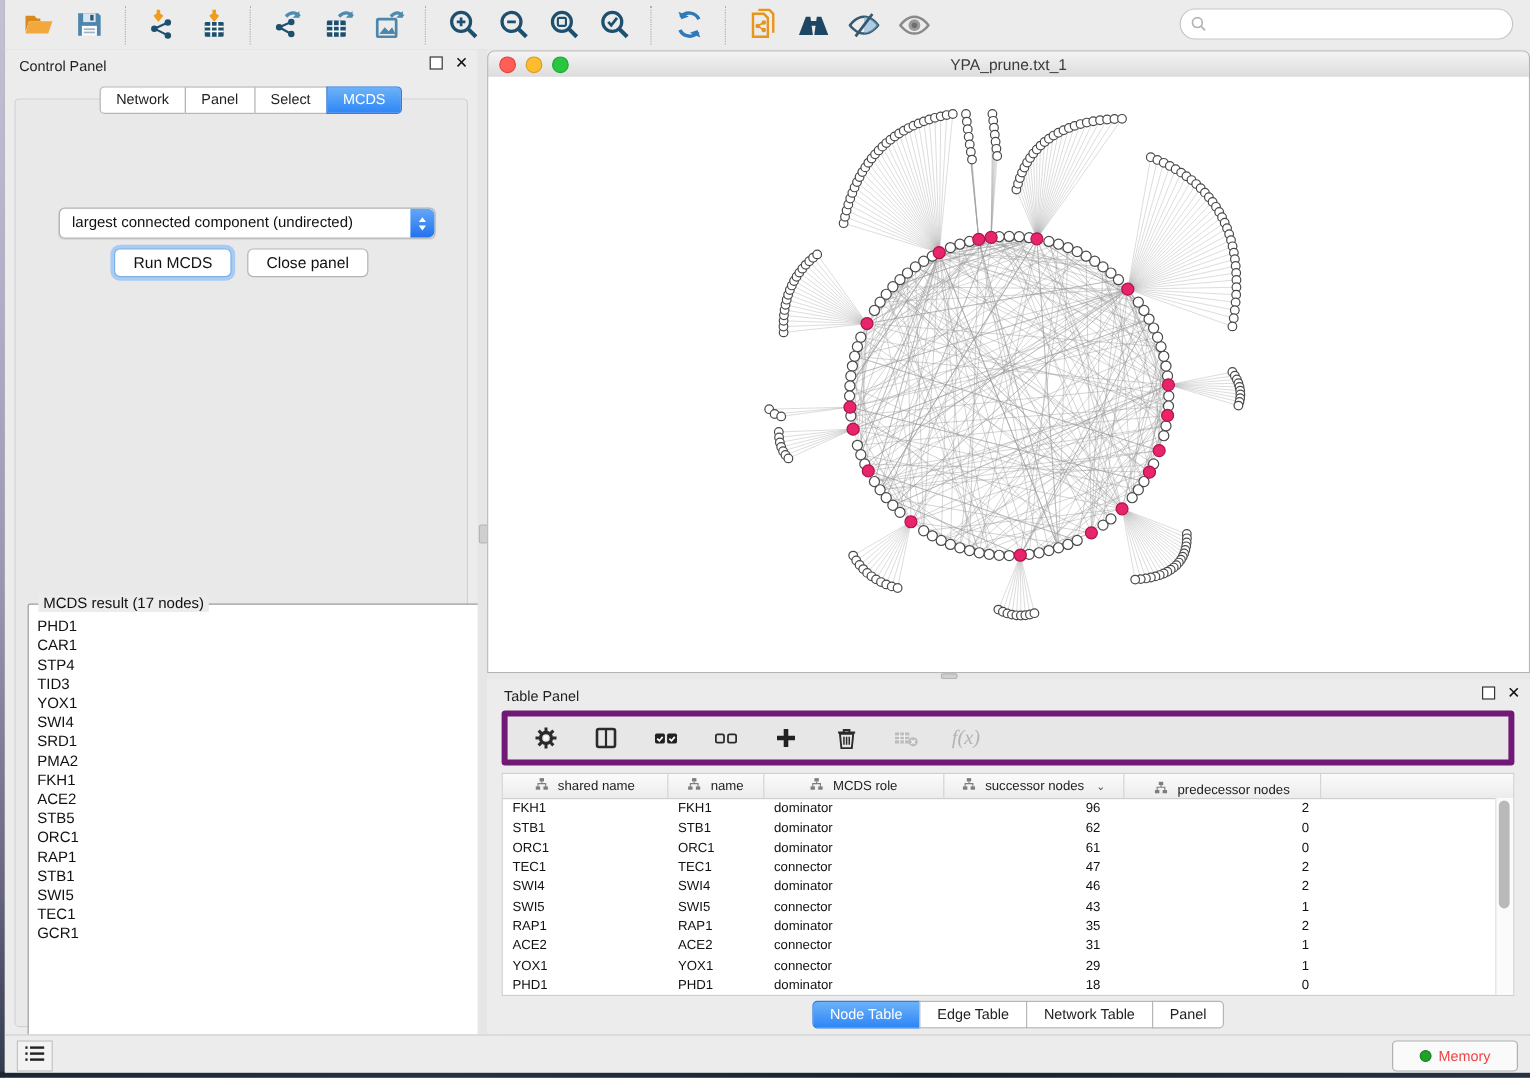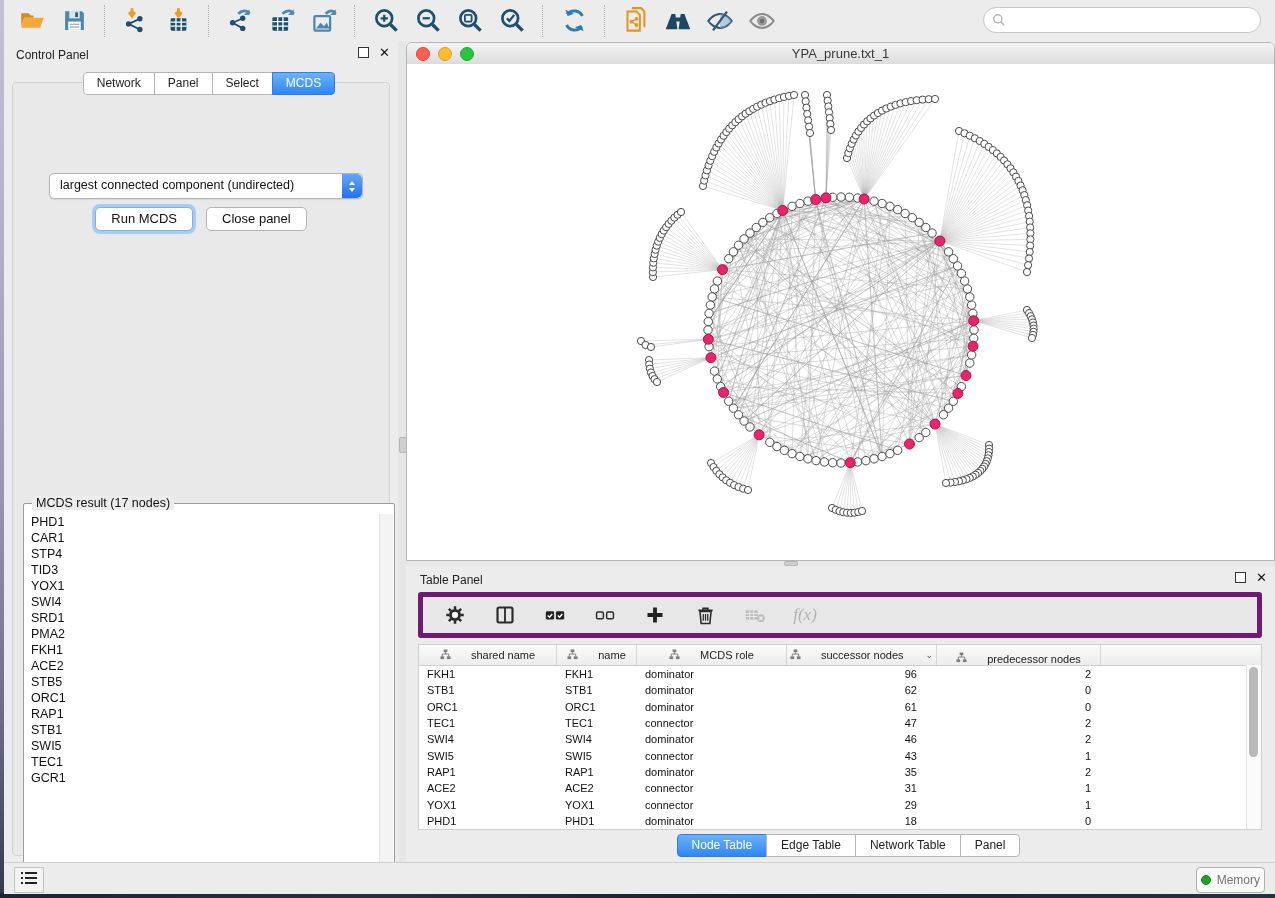--- a/index.html
+++ b/index.html
@@ -48,21 +48,21 @@
   .combo-text{position:absolute;left:10px;top:4px;font-size:12.5px;color:#111;white-space:nowrap;}
   .combo-stepper{position:absolute;right:0;top:0;width:20px;height:24px;border-radius:0 5px 5px 0;
     background:linear-gradient(#64a7f8,#2272ee);display:flex;flex-direction:column;align-items:center;justify-content:center;gap:3px;}
   .chev-up{width:0;height:0;border-left:3.5px solid transparent;border-right:3.5px solid transparent;border-bottom:4.5px solid #fff;}
   .chev-down{width:0;height:0;border-left:3.5px solid transparent;border-right:3.5px solid transparent;border-top:4.5px solid #fff;}
   .cp-buttons{position:absolute;left:0;top:124px;width:100%;display:flex;justify-content:center;gap:13px;}
   .mac-btn{background:#fff;border:1px solid #b4b4b4;border-radius:5px;font-size:13px;color:#111;
     padding:3px 15px 4px;font-family:inherit;}
   .mac-btn.focus{box-shadow:0 0 0 3px #a8cbf4;border-color:#7fb0e8;}
   .mcds-group{position:absolute;left:10px;top:420px;width:370px;height:372px;
-    border:1px solid #9c9c9c;border-radius:2px;background:#fff;}
+    border:1px solid #9c9c9c;border-radius:2px;background:#fff;padding-left:32px;}
   .mcds-legend{position:absolute;left:8px;top:-8px;background:#ececec;padding:0 4px;font-size:12.5px;color:#111;}
   .mcds-list{position:absolute;left:1px;top:10px;width:354px;height:358px;overflow:hidden;
     font-size:12.5px;color:#111;}
   .mcds-item{padding:0 6px;height:16px;line-height:16px;}
   .mcds-scroll{position:absolute;right:1px;top:10px;width:13px;height:358px;background:#f4f4f4;border-left:1px solid #e2e2e2;}
   
   .v-split{position:absolute;left:394px;top:41px;width:8px;height:821px;background:#e6e6e6;}
   .v-split .handle{position:absolute;left:1px;top:396px;width:6px;height:14px;background:#cfcfcf;border:1px solid #b5b5b5;border-radius:2px;}
   
   .right-area{position:absolute;left:402px;top:41px;width:869px;height:821px;background:#ececec;}
@@ -82,41 +82,41 @@
   
   .table-panel{position:absolute;left:0;top:525px;width:869px;height:296px;background:#ececec;}
   .tp-title{position:absolute;left:14px;top:7px;font-size:12px;color:#222;}
   .tp-toolbar{position:absolute;left:12px;top:26px;width:844px;height:46px;background:#e7e7e7;
     border:5px solid #701a75;border-radius:3px;display:flex;align-items:center;gap:22px;padding-left:18px;box-sizing:border-box;}
   .tp-toolbar .tb-btn{width:28px;height:30px;}
   .fx{font-family:"Liberation Serif","DejaVu Serif",serif;font-style:italic;font-size:17px;color:#b3b3b3;}
   .table-box{position:absolute;left:12px;top:78px;width:844px;height:186px;background:#fff;
     border:1px solid #cfcfcf;box-sizing:border-box;overflow:hidden;}
   .t-header{display:flex;height:20px;background:linear-gradient(#fbfbfb,#ececec);border-bottom:1px solid #cfcfcf;}
-  .t-hcell{display:flex;align-items:center;justify-content:center;gap:20px;border-right:1px solid #d5d5d5;
+  .t-hcell{display:flex;align-items:center;justify-content:center;gap:8px;border-right:1px solid #d5d5d5;
     font-size:11px;color:#222;box-sizing:border-box;}
   .t-hcell .sort{font-size:9px;color:#555;margin-left:2px;}
   .c0{width:138px;} .c1{width:80px;} .c2{width:150px;} .c3{width:150px;} .c4{width:164px;align-items:flex-end;}
   .c5{flex:1;border-right:none;}
   .t-row{display:flex;height:16.3px;align-items:center;font-size:11px;color:#111;}
   .t-cell{box-sizing:border-box;padding:0 8px;white-space:nowrap;overflow:hidden;}
   .t-cell.num{text-align:right;}
   .t-cell.c3{padding-right:20px;}
   .t-cell.c4{padding-right:10px;}
   .t-scroll{position:absolute;right:0;top:20px;width:14px;height:165px;background:#fbfbfb;border-left:1px solid #e0e0e0;}
   .t-thumb{position:absolute;left:2px;top:2px;width:9px;height:90px;background:#b9b9b9;border-radius:5px;}
   .tp-tabs{position:absolute;left:0;top:268px;width:869px;display:flex;justify-content:center;}
   .tp-tabs .seg-tab{padding:3px 14px 4px;font-size:12px;}
   .tp-tabs .seg-tab.active{background:linear-gradient(#6db2f9,#2e86f6);}
   
   .status-bar{position:absolute;left:0;top:862px;width:1271px;height:31px;background:#ececec;border-top:1px solid #cfcfcf;}
   .list-btn{position:absolute;left:10px;top:4px;width:28px;height:24px;background:#f3f3f3;border:1px solid #c2c2c2;
     display:flex;align-items:center;justify-content:center;}
   .memory-btn{position:absolute;right:10px;top:4px;height:24px;background:#fafafa;border:1px solid #b0b0b0;border-radius:4px;
-    display:flex;align-items:center;gap:6px;padding:0 4px;font-size:12px;color:#737373;}
+    display:flex;align-items:center;gap:6px;padding:0 22px;font-size:12px;color:#ef4444;}
   .mem-dot{width:10px;height:10px;border-radius:50%;background:#23a127;border:1px solid #168220;box-sizing:border-box;}
 </style>
 </head>
 <body>
 
 <div class="wall-left"></div>
 <div class="wall-bottom"></div>
 
 <div class="app">
 

